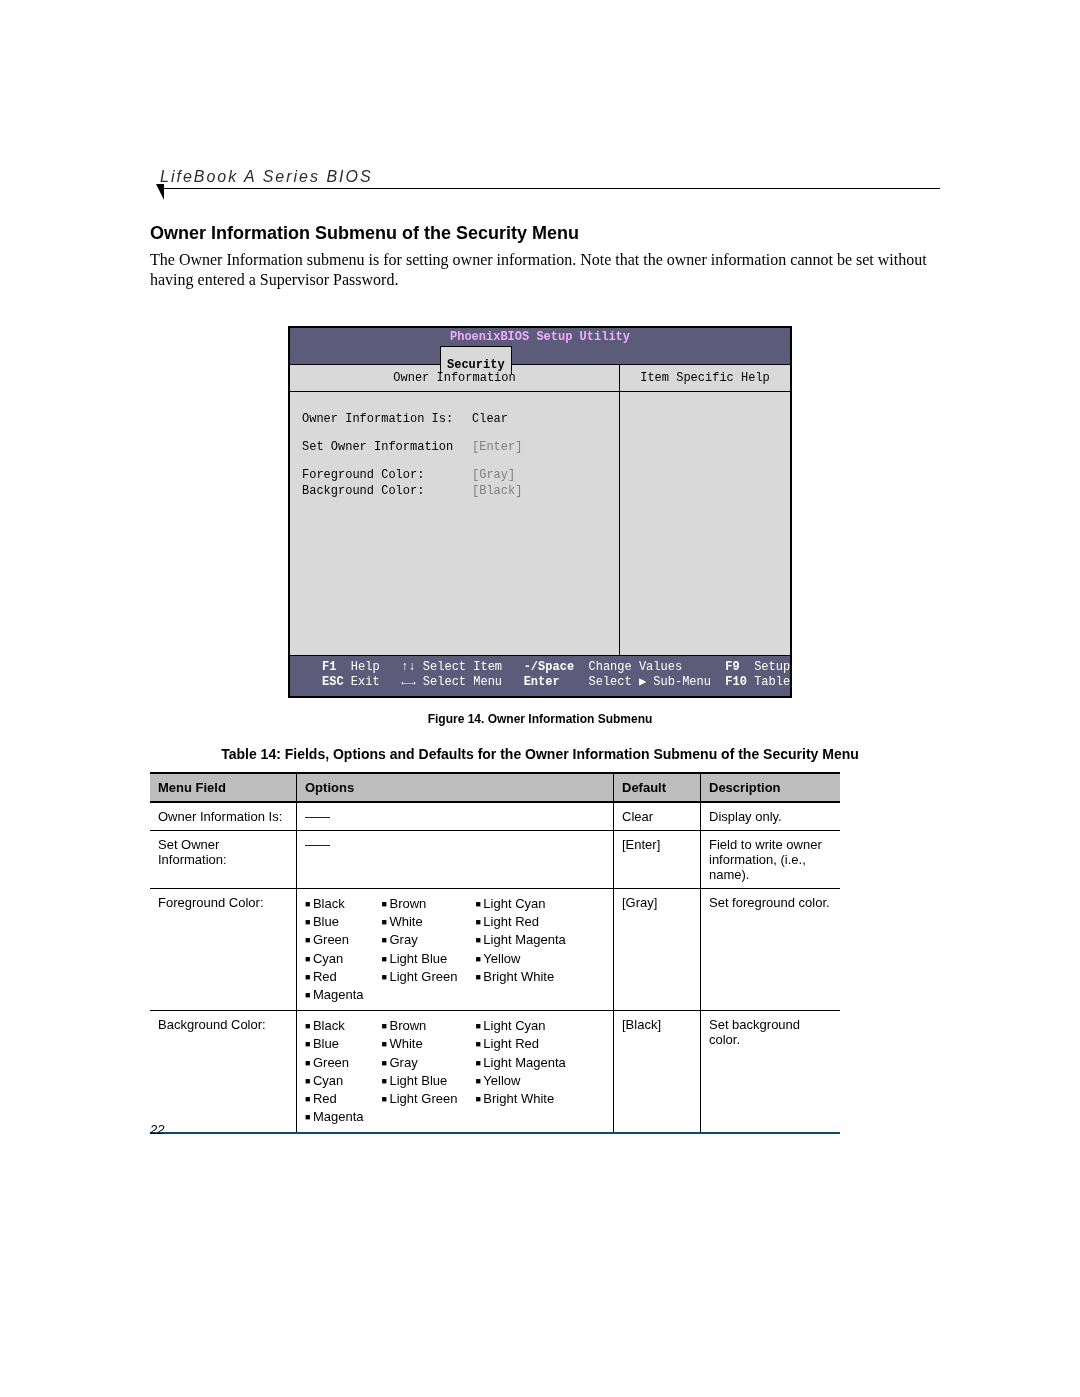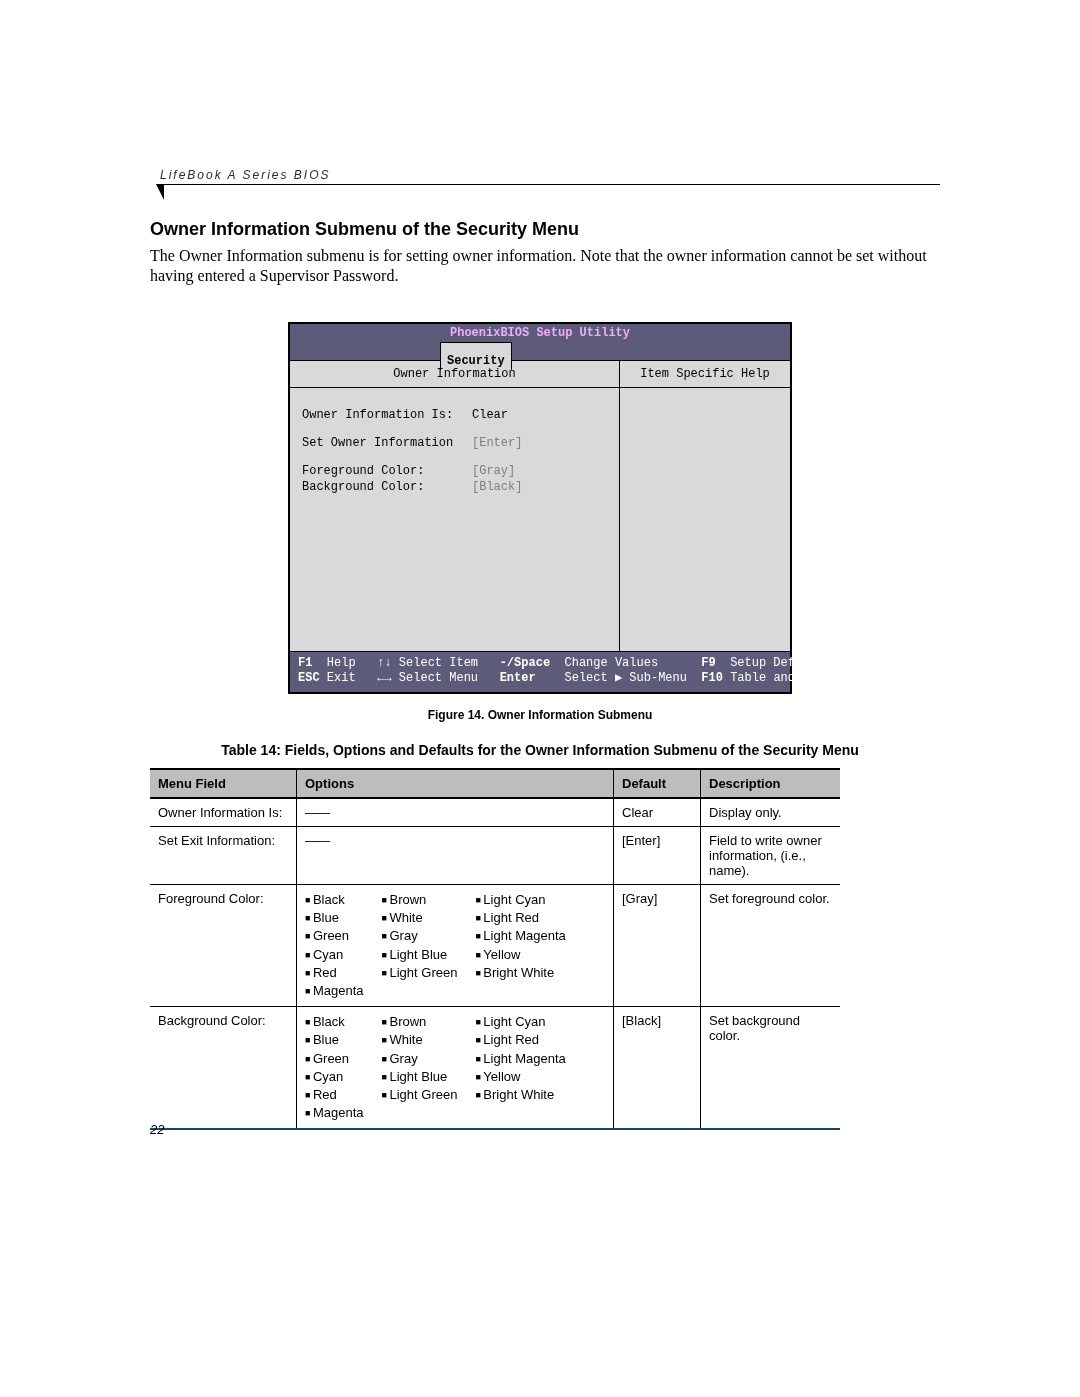--- a/index.html
+++ b/index.html
@@ -17,21 +17,21 @@
     padding: 168px 150px 0 150px;
   }
   .running-head-wrap {
     position: relative;
     margin-left: 10px;
   }
   .running-head {
     font-family: Arial, Helvetica, sans-serif;
     font-style: italic;
     letter-spacing: 2px;
-    font-size: 12px;
+    font-size: 16px;
     color: #2b2b2b;
     padding-bottom: 2px;
   }
   .running-rule {
     border: none;
     border-top: 1px solid #000;
     margin: 0 0 4px 0;
     width: 780px;
   }
   .corner-mark {
@@ -112,21 +112,21 @@
   .bios-label { width: 170px; }
   .bios-val-dim { color: #808080; }
   .bios-right { flex: 1; }
   .bios-footer {
     background: #5c5c7a;
     color: #fff;
     padding: 4px 8px 6px 8px;
     line-height: 1.25;
     border-top: 1px solid #000;
   }
-  .bios-footer .row { display: flex; }
+  .bios-footer .row { display: flex; margin-left: 24px; }
   .bios-footer .cell { white-space: pre; }
   .fk { font-weight: bold; }
 
   .figure-caption {
     text-align: center;
     font-family: Arial, Helvetica, sans-serif;
     font-weight: bold;
     font-size: 12px;
     margin: 14px 0 20px 0;
   }
@@ -259,21 +259,21 @@
       </tr>
     </thead>
     <tbody id="table-body">
         <tr>
           <td>Owner Information Is:</td>
           <td><span class="mdash">——</span></td>
           <td>Clear</td>
           <td>Display only.</td>
         </tr>
         <tr>
-          <td>Set Exit Information:</td>
+          <td>Set Owner Information:</td>
           <td><span class="mdash">——</span></td>
           <td>[Enter]</td>
           <td>Field to write owner infor­mation, (i.e., name).</td>
         </tr>
         <tr>
           <td>Foreground Color:</td>
           <td>
             <div class="opt-cols">
               <div class="opt-col">
                 <div class="opt-item">Black</div>

